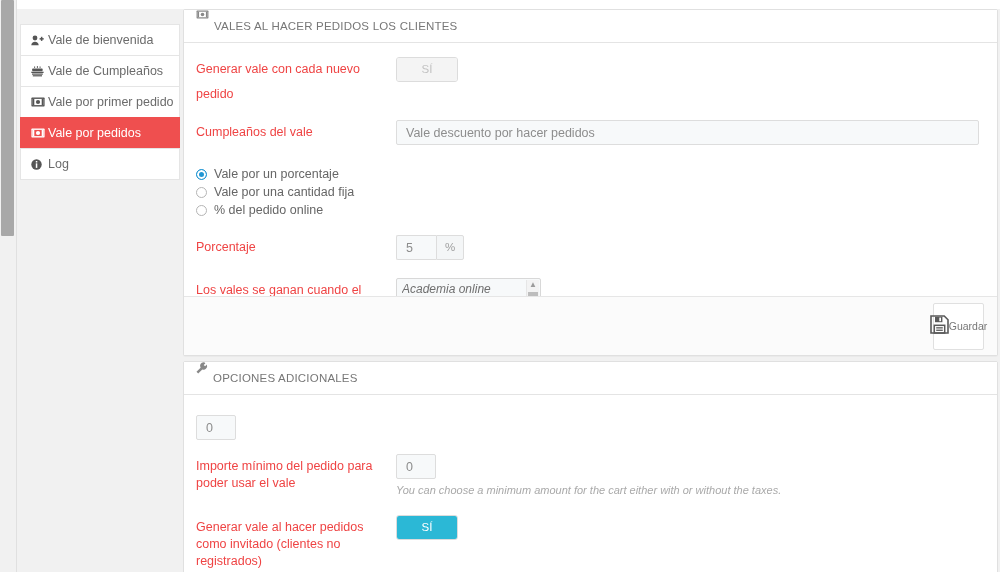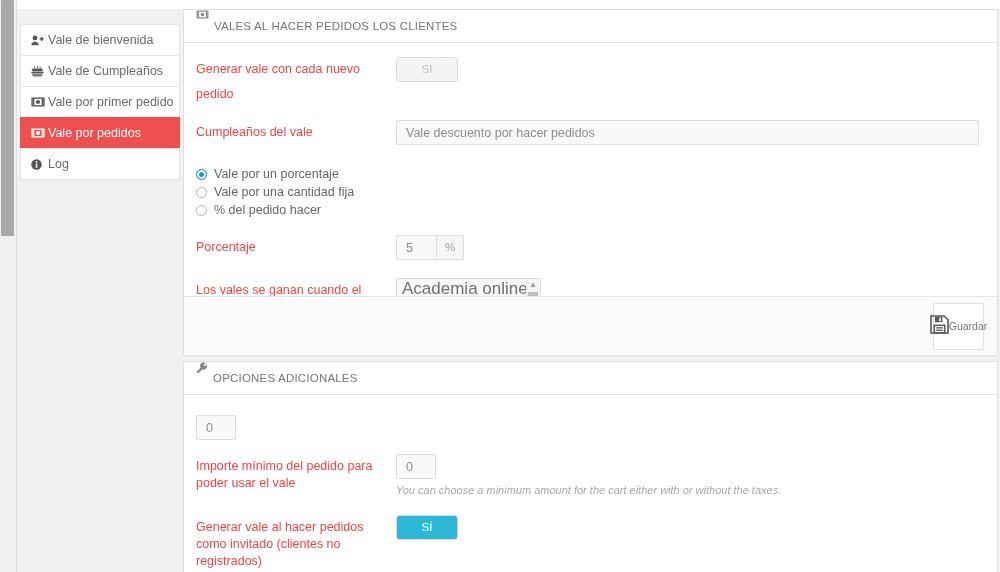--- a/index.html
+++ b/index.html
@@ -236,25 +236,26 @@
     width: 145px;
     height: 63px;
     border: 1px solid #d8d8d8;
     background: #f7f9fa;
     border-radius: 2px;
     position: relative;
     overflow: hidden;
   }
   .multiselect .opts { padding: 3px 0 0 5px; }
   .multiselect .opt {
-    font-size: 17px;
+    font-size: 12px;
     line-height: 14px;
     color: #6f6f6f;
     white-space: nowrap;
     overflow: hidden;
+    font-style: italic;
   }
   .ms-scroll {
     position: absolute;
     right: 1px; top: 1px;
     width: 12px; bottom: 1px;
     background: #f3f3f3;
     border-left: 1px solid #e6e6e6;
   }
   .ms-scroll .ms-arrow {
     position: absolute;
@@ -422,21 +423,21 @@
           <div class="radio-line">
             <span class="radio-dot checked"></span>
             <span>Vale por un porcentaje</span>
           </div>
           <div class="radio-line">
             <span class="radio-dot"></span>
             <span>Vale por una cantidad fija</span>
           </div>
           <div class="radio-line">
             <span class="radio-dot"></span>
-            <span>% del pedido hacer</span>
+            <span>% del pedido online</span>
           </div>
         </div>
       </div>
 
       <div class="form-row" style="margin-top:16px;">
         <div class="form-label">Porcentaje</div>
         <div class="form-control-area">
           <span class="input-group">
             <input class="txt small" type="text" value="5" style="">
             <span class="addon">%</span>

